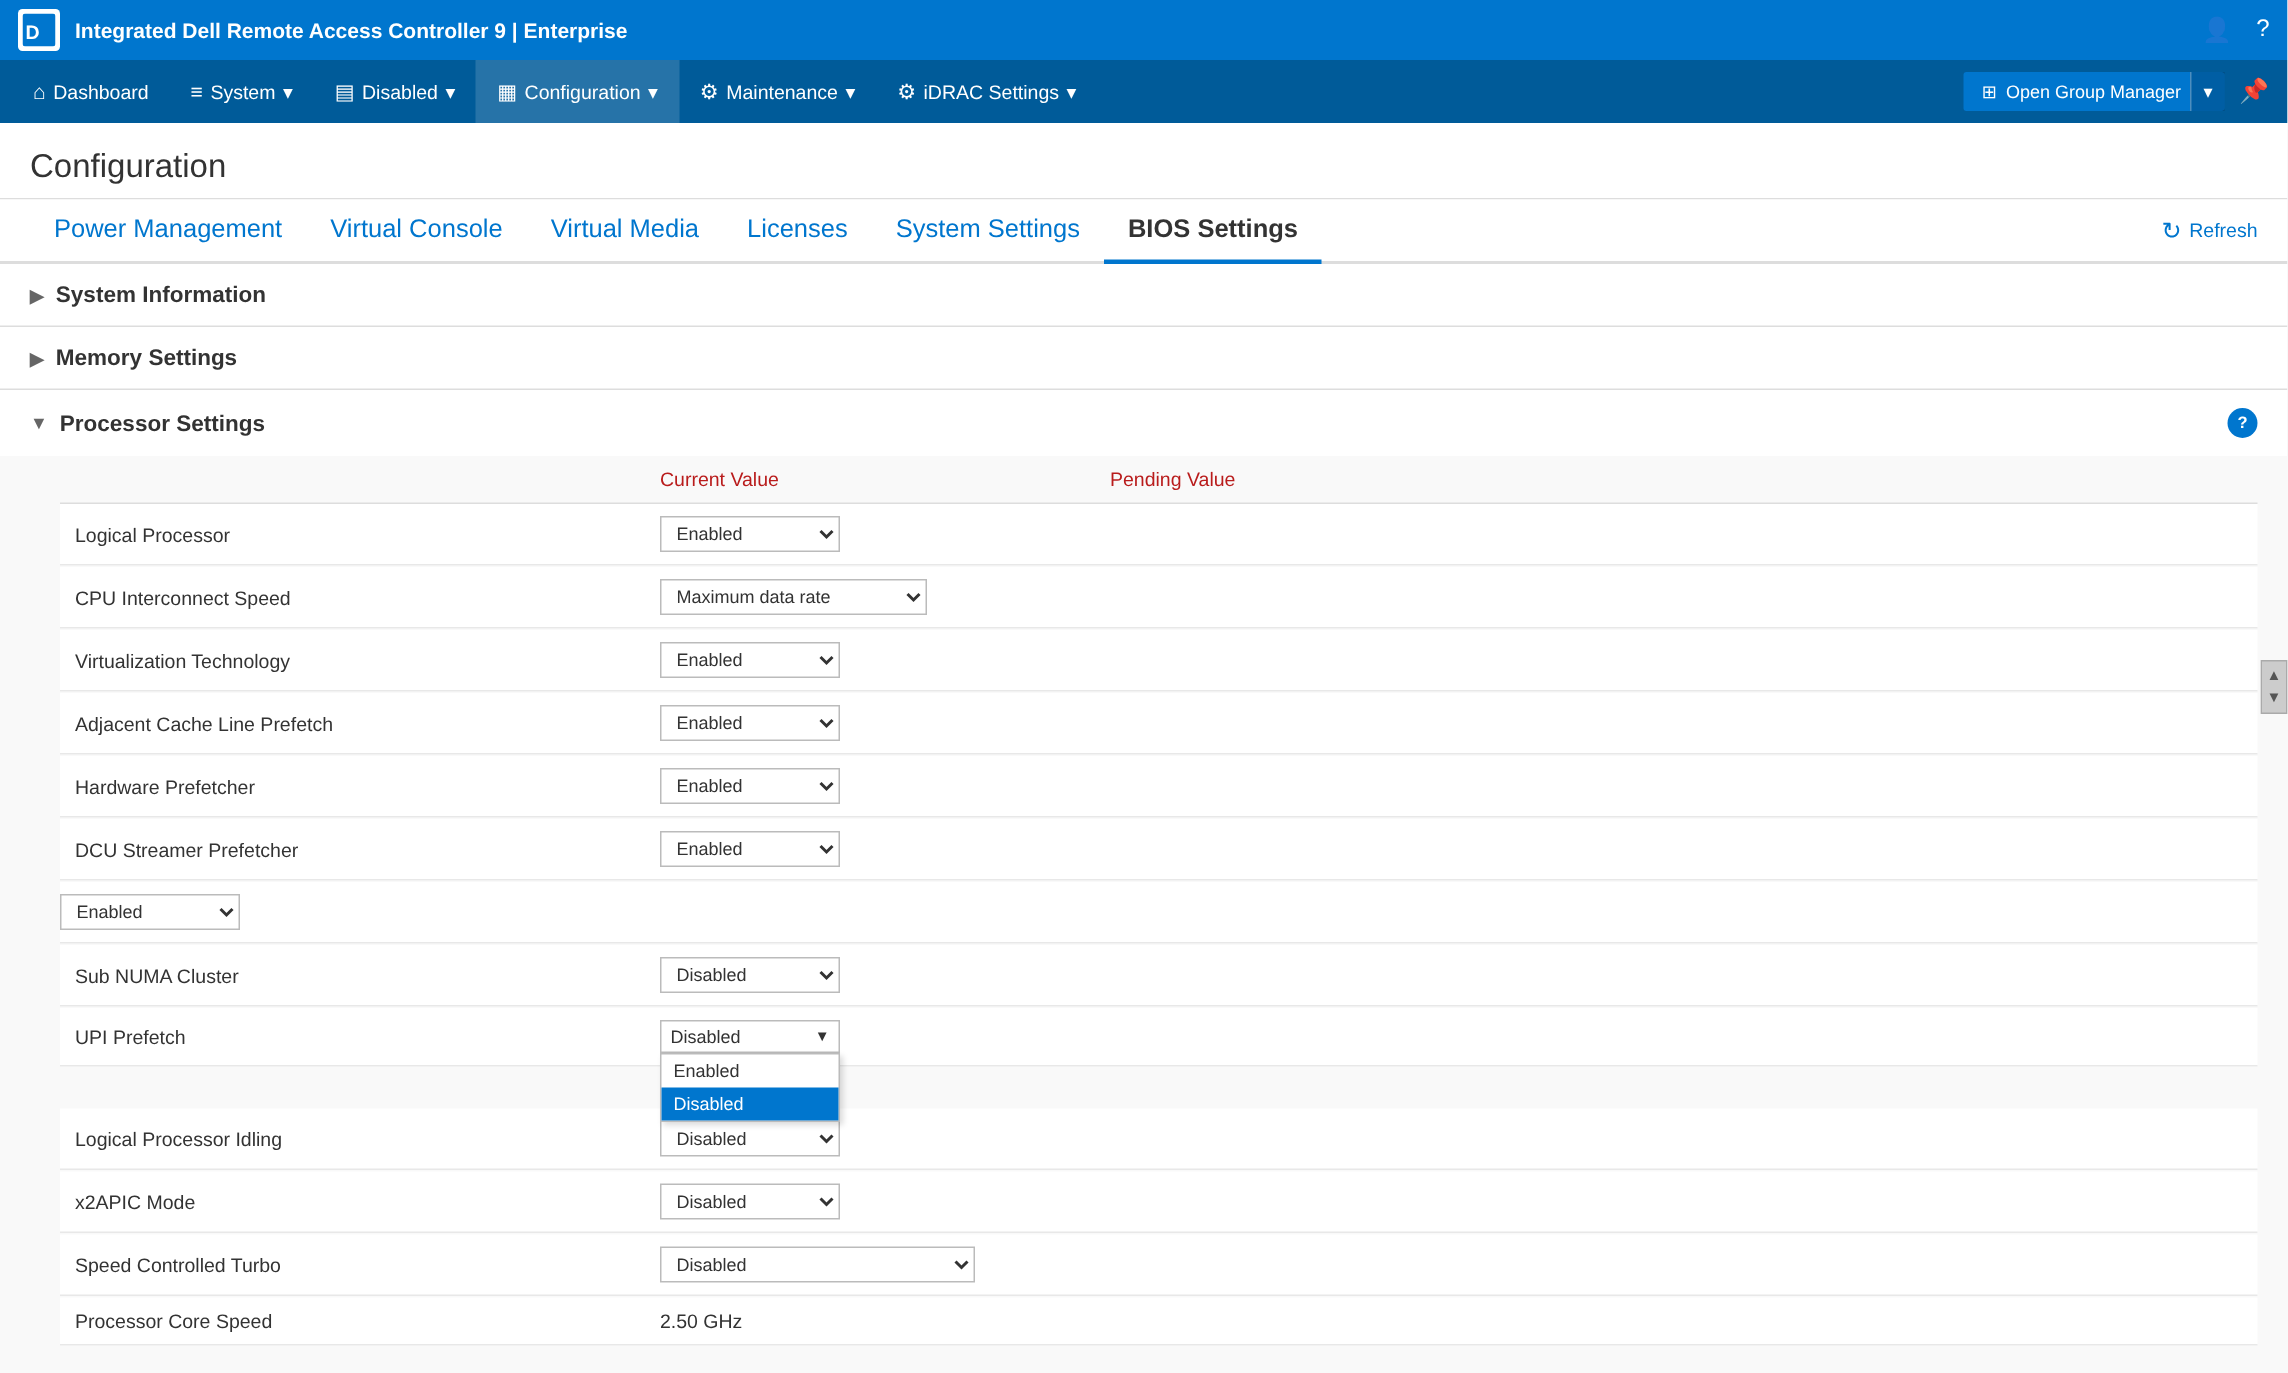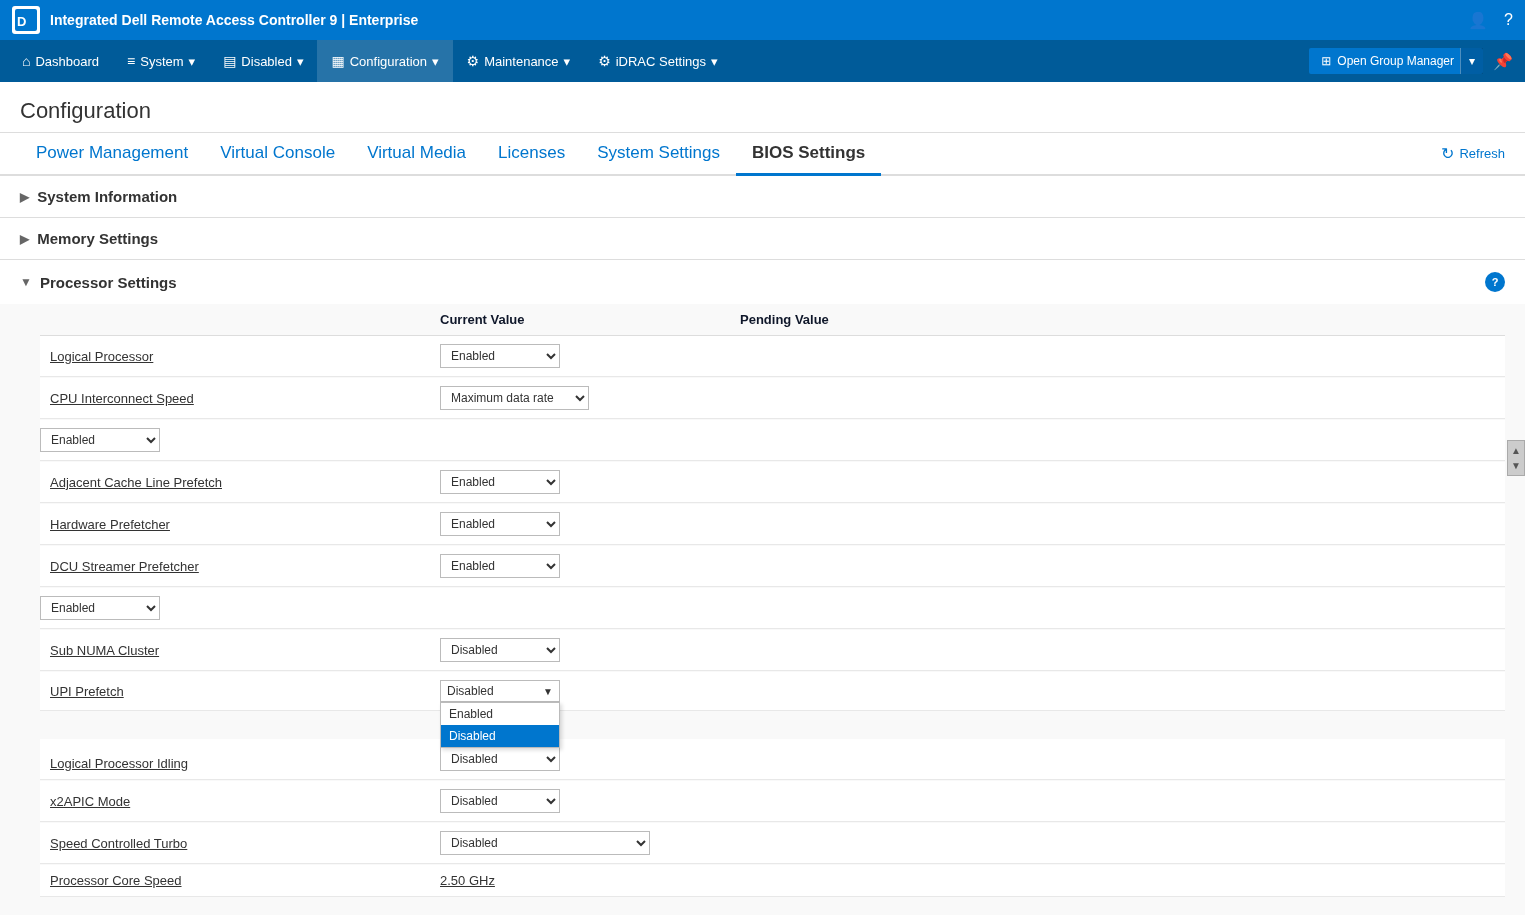--- a/index.html
+++ b/index.html
@@ -154,37 +154,36 @@
     .settings-table {
       background: #f9f9f9;
       margin: 0 0 0 0;
       padding: 0 20px 20px 40px;
     }
     .settings-table-header {
       display: flex;
       padding: 8px 0;
       border-bottom: 1px solid #ddd;
       background: #f9f9f9;
-      font-weight: bold;
-      color: #0f172a;
+      font-weight: normal;
+      color: #b91c1c;
       font-size: 13px;
     }
     .col-label { width: 400px; }
     .col-current { width: 300px; }
     .col-pending { flex: 1; }
 
     .settings-row {
       display: flex;
       align-items: center;
       padding: 8px 0;
       border-bottom: 1px solid #e8e8e8;
       background: white;
       margin-bottom: 1px;
       position: relative;
-      text-decoration: underline;
     }
     .settings-row .row-label { width: 400px; padding-left: 10px; color: #333; }
     .settings-row .row-current { width: 300px; position: relative; }
     .settings-row .row-pending { flex: 1; }
 
     
     select {
       border: 1px solid #bbb;
       background: white;
       padding: 3px 6px;
@@ -348,30 +347,31 @@
               <option>Enabled</option>
               <option>Disabled</option>
             </select>
           </div>
           <div class="row-pending"></div>
         </div>
 
         <div class="settings-row">
           <div class="row-label">CPU Interconnect Speed</div>
           <div class="row-current">
-            <select style="width:149px">
+            <select style="width:178px">
               <option>Maximum data rate</option>
               <option>10.4 GT/s</option>
               <option>9.6 GT/s</option>
             </select>
           </div>
           <div class="row-pending"></div>
         </div>
 
         <div class="settings-row">
+          <div class="row-label">Virtualization Technology</div>
           <div class="row-current">
             <select style="width:120px">
               <option>Enabled</option>
               <option>Disabled</option>
             </select>
           </div>
           <div class="row-pending"></div>
         </div>
 
         <div class="settings-row">
@@ -443,21 +443,21 @@
               
               <div style="position:absolute; top:100%; left:0; z-index:200; background:white; border:1px solid #bbb; min-width:120px; box-shadow:2px 2px 4px rgba(0,0,0,0.15);">
                 <div style="padding:4px 8px; font-size:12px; color:#333; cursor:pointer;">Enabled</div>
                 <div style="padding:4px 8px; font-size:12px; background:#0076CE; color:white; cursor:pointer;">Disabled</div>
               </div>
             </div>
           </div>
           <div class="row-pending"></div>
         </div>
 
-        <div class="settings-row" style="margin-top:28px;align-items:flex-end;">
+        <div class="settings-row" style="margin-top:28px;">
           <div class="row-label">Logical Processor Idling</div>
           <div class="row-current">
             <select style="width:120px">
               <option>Disabled</option>
               <option>Enabled</option>
             </select>
           </div>
           <div class="row-pending"></div>
         </div>
 

